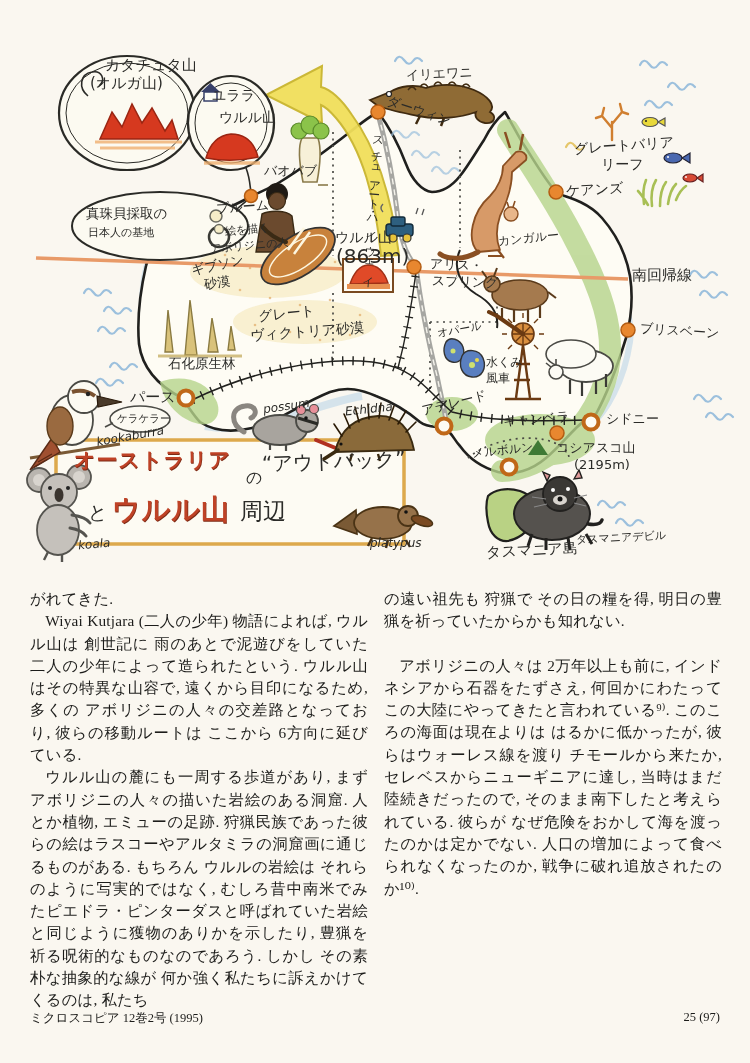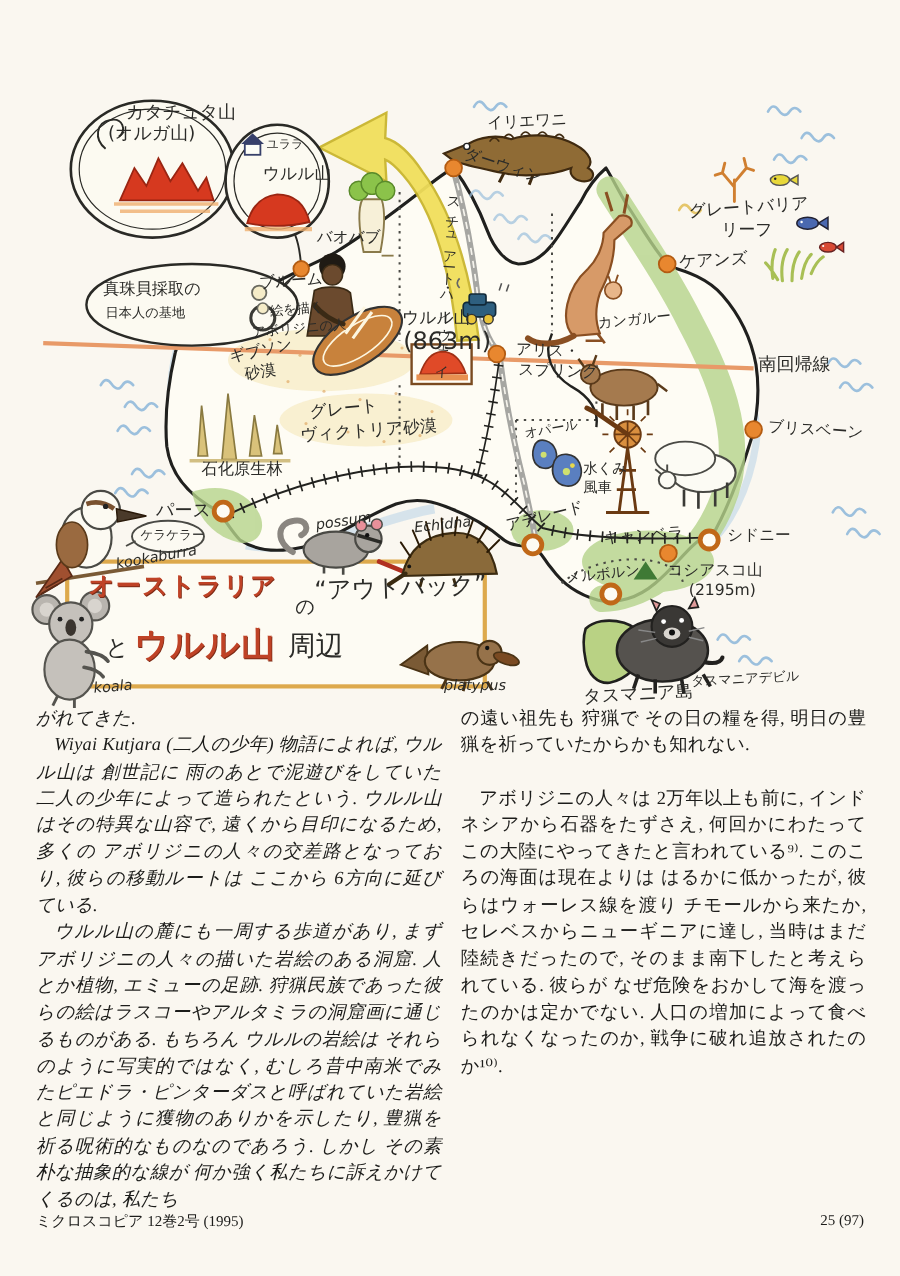--- a/index.html
+++ b/index.html
@@ -1,29 +1,29 @@
 <!DOCTYPE html>
 <html><head>
 <meta charset="utf-8">
 <style>
   html,body{margin:0;padding:0;background:#e8e6e0;}
   .page{position:relative;width:750px;height:1063px;margin:0 auto;background:#faf7f0;overflow:hidden;
         font-family:"Liberation Serif","DejaVu Serif",serif;color:#1c1c1a;}
-  .map{position:absolute;left:0;top:0;width:598px;height:585px;margin-top:28px;}
+  .map{position:absolute;left:0;top:0;width:598px;height:585px;}
   .map svg{position:absolute;left:0;top:0;}
   .lbl{position:absolute;white-space:nowrap;font-family:"DejaVu Sans","Liberation Sans",sans-serif;
        color:#2b2b28;line-height:1;}
   .it{font-style:italic;}
   .vert{writing-mode:vertical-rl;letter-spacing:2px;}
   .red{color:#bf4226;font-weight:bold;text-shadow:0.6px 0.6px 0 #7c2a15;}
   .cols{position:absolute;top:588px;font-size:15.3px;line-height:22.3px;text-align:justify;letter-spacing:0.2px;}
   .cols p{margin:0;}
   .cols p.ind{text-indent:1em;}
   .cols p.gap{margin-top:22px;}
-  #colL{left:30px;width:338px;font-style:italic;}
+  #colL{left:30px;width:338px;}
   #colR{left:384px;width:338px;}
   .footer{position:absolute;top:1010px;left:0;width:750px;font-size:12.5px;}
   .footer .j{position:absolute;left:30px;}
   .footer .p{position:absolute;right:30px;}
 </style>
 </head>
 <body>
 
 <div class="page">
 
@@ -382,21 +382,21 @@
         <circle cx="553" cy="490" r="2" fill="#fff"></circle>
           <circle cx="568" cy="489" r="2" fill="#fff"></circle>
         <path d="M546,499 l-14,-2 M547,504 l-13,3 M574,498 l13,-3 M574,503 l12,3" stroke="#888" stroke-width="1.2"></path>
         <path d="M532,534 l-4,12 m18,-8 l0,12 m22,-12 l2,12 m16,-16 l6,10" stroke="#22211f" stroke-width="3"></path>
         <path d="M588,524 q12,2 14,-4" fill="none" stroke="#22211f" stroke-width="3.5" stroke-linecap="round"></path>
       </g>
     </svg>
 
     <span class="lbl" style="left:105px;top:58px;font-size:15px;">カタチュタ山</span>
     <span class="lbl" style="left:90px;top:76px;font-size:15px;">(オルガ山)</span>
-    <span class="lbl" style="left:222px;top:88px;font-size:10px;text-align:right;">ユララ</span>
+    <span class="lbl" style="left:212px;top:88px;font-size:14px;text-align:right;">ユララ</span>
     <span class="lbl" style="left:219px;top:110px;font-size:14px;">ウルル山</span>
 
     <span class="lbl" style="left:86px;top:207px;font-size:13.5px;">真珠貝採取の</span>
     <span class="lbl" style="left:88px;top:227px;font-size:11px;">日本人の基地</span>
     <span class="lbl" style="left:216px;top:200px;font-size:13px;transform:rotate(-4deg);">ブルーム</span>
     <span class="lbl" style="left:225px;top:224px;font-size:11px;transform:rotate(-5deg);">絵を描く</span>
     <span class="lbl" style="left:210px;top:240px;font-size:11px;transform:rotate(-5deg);">アボリジニの人</span>
     <span class="lbl" style="left:264px;top:164px;font-size:13px;">バオバブ</span>
 
     <span class="lbl" style="left:406px;top:67px;font-size:13px;transform:rotate(-3deg);">イリエワニ</span>

